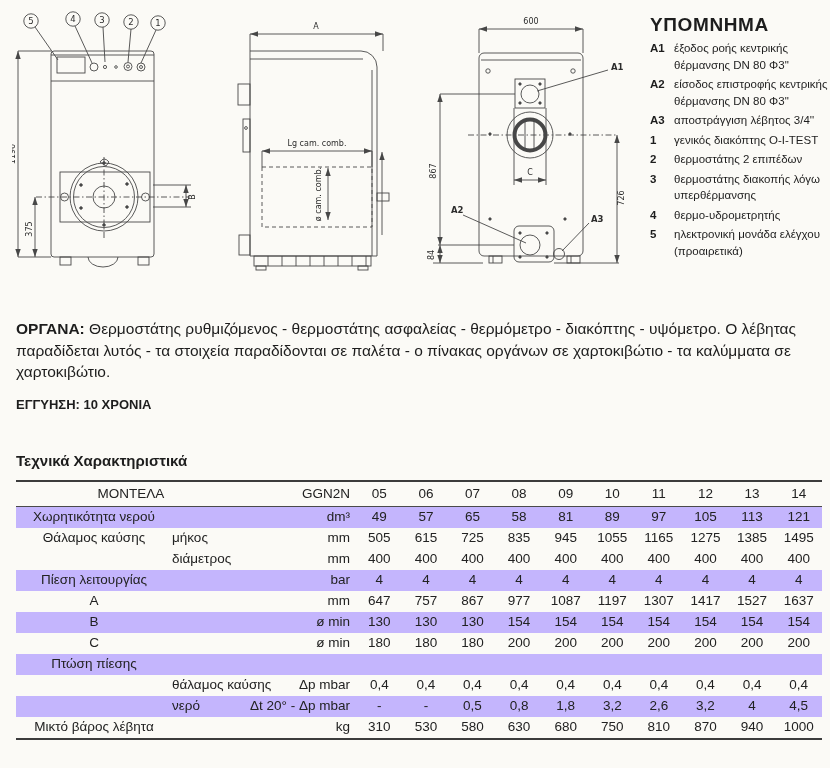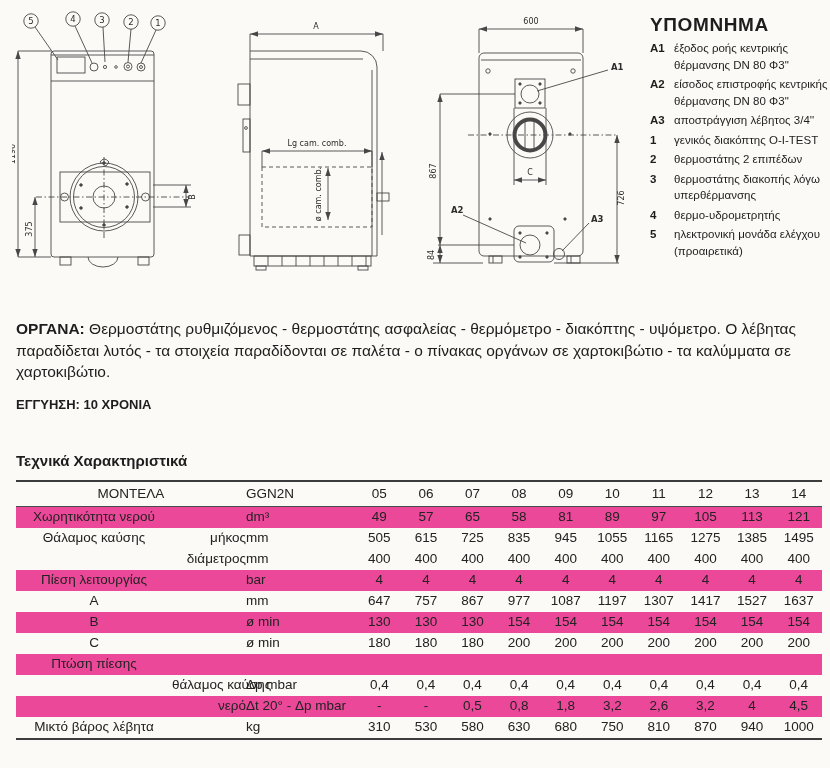--- a/index.html
+++ b/index.html
@@ -20,24 +20,24 @@
   .legend-text{flex:1}
   .organa{position:absolute;left:16px;top:318px;width:810px;font-size:15.5px;line-height:21.5px}
   .organa b{font-weight:bold}
   .warranty{position:absolute;left:16px;top:397px;font-size:13px;font-weight:bold}
   .table-title{position:absolute;left:16px;top:452px;font-size:15px;font-weight:bold}
   table.spec{position:absolute;left:16px;top:480px;width:806px;border-collapse:collapse;table-layout:fixed;
              border-top:2px solid #3c3c3c;border-bottom:2px solid #3c3c3c}
   table.spec td{font-size:13.5px;line-height:16px;padding:2.5px 0;white-space:nowrap;overflow:visible;color:#222}
   tr.hdr td{border-bottom:1.5px solid #4a4a4a;padding:4px 0 3.5px 0}
   td.lbl{text-align:center}
-  td.sub{text-align:right}
-  td.unit{text-align:left;padding-right:6px !important}
+  td.sub{text-align:left}
+  td.unit{text-align:right;padding-right:6px !important}
   td.val{text-align:center}
-  tr.shaded{background:#ec4899}
+  tr.shaded{background:#c4b5fd}
 </style>
 </head>
 <body>
 
 <div class="page">
 
   <svg class="drawing front" width="212" height="292" viewBox="0 0 212 292" fill="none" stroke="#474747" stroke-width="0.9">
     <defs>
       <marker id="arF" markerWidth="9" markerHeight="8" refX="8" refY="3.5" orient="auto-start-reverse" markerUnits="userSpaceOnUse">
         <path d="M0,0.8 L8,3.5 L0,6.2 Z" fill="#474747" stroke="none"></path>

